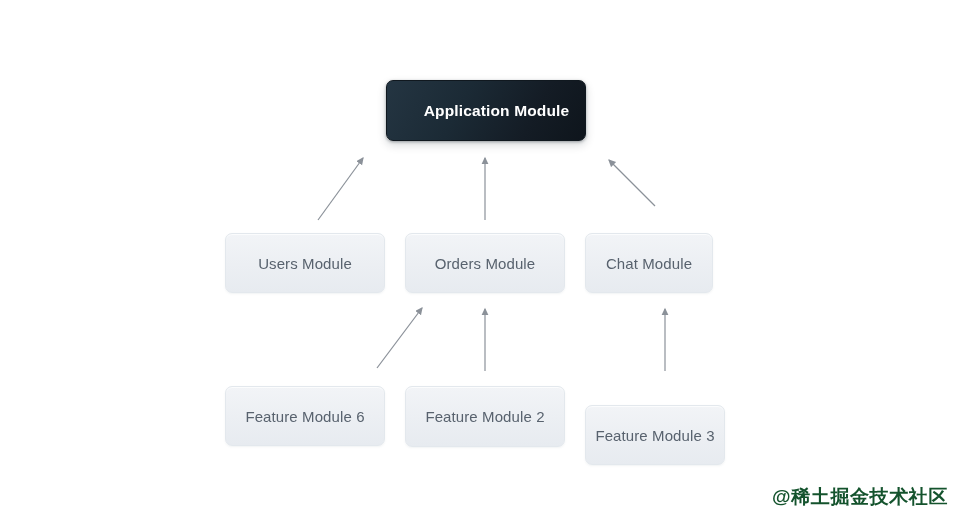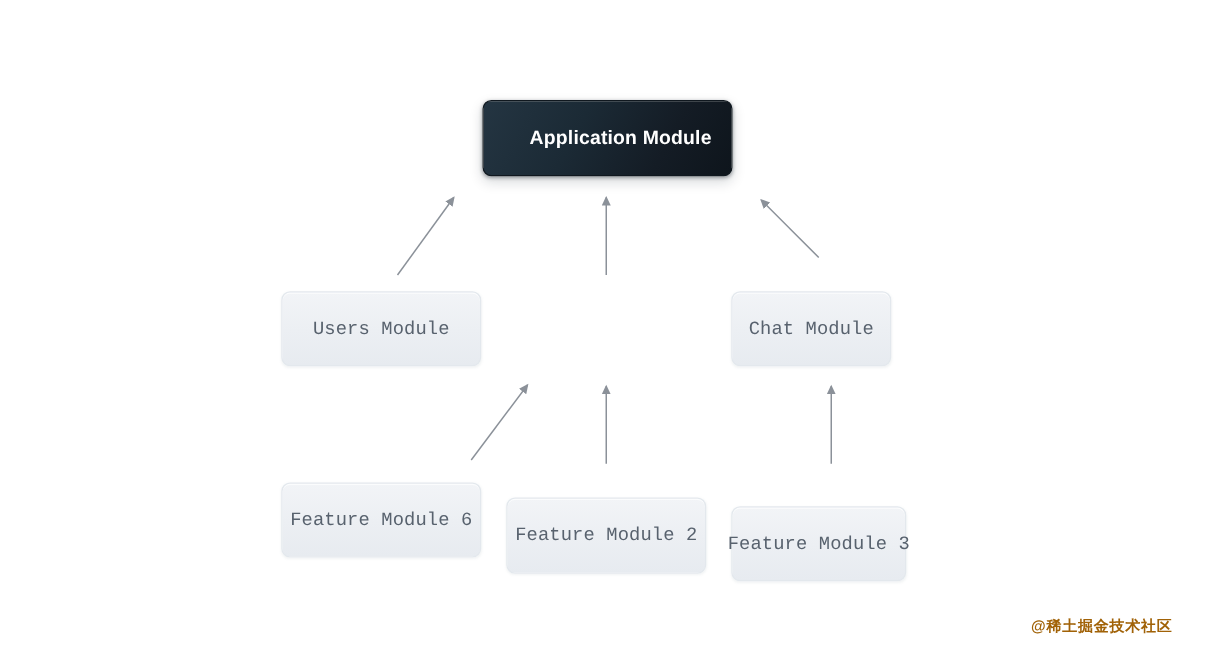--- a/index.html
+++ b/index.html
@@ -57,29 +57,28 @@
   }
 
   .node-module {
     background: linear-gradient(180deg, #f2f4f7 0%, #eceff3 52%, #e7ebf0 100%);
     color: #58626e;
     font-size: 15px;
     font-weight: 400;
     letter-spacing: 0.1px;
     border: 1px solid #e3e8ed;
     box-shadow: 0 1px 2px rgba(120,135,150,0.10), inset 0 1px 0 #fbfcfd;
-    font-family: Liberation Mono, monospace;
   }
 
   .watermark {
     position: absolute;
-    right: 32px;
+    right: 22px;
     bottom: 16px;
-    color: #a16207;
-    font-size: 12px;
+    color: #14532d;
+    font-size: 19px;
     font-weight: 700;
     letter-spacing: 0.6px;
     user-select: none;
   }
 </style>
 </head>
 <body>
 
 <div id="diagram-canvas">
 
@@ -104,30 +103,33 @@
   </svg>
 
   <div class="node node-app" style="left:386px; top:80px; width:200px; height:61px;">
     <span>Application Module</span>
   </div>
 
   <div class="node node-module" style="left:225px; top:233px; width:160px; height:60px;">
     <span>Users Module</span>
   </div>
 
+  <div class="node node-module" style="left:405px; top:233px; width:160px; height:60px;">
+    <span>Orders Module</span>
+  </div>
 
   <div class="node node-module" style="left:585px; top:233px; width:128px; height:60px;">
     <span>Chat Module</span>
   </div>
 
   <div class="node node-module" style="left:225px; top:386px; width:160px; height:60px;">
     <span>Feature Module 6</span>
   </div>
 
-  <div class="node node-module" style="left:405px; top:398px; width:160px; height:61px;">
+  <div class="node node-module" style="left:405px; top:386px; width:160px; height:61px;">
     <span>Feature Module 2</span>
   </div>
 
   <div class="node node-module" style="left:585px; top:405px; width:140px; height:60px;">
     <span>Feature Module 3</span>
   </div>
 
   <div class="watermark">@稀土掘金技术社区</div>
 
 </div>

